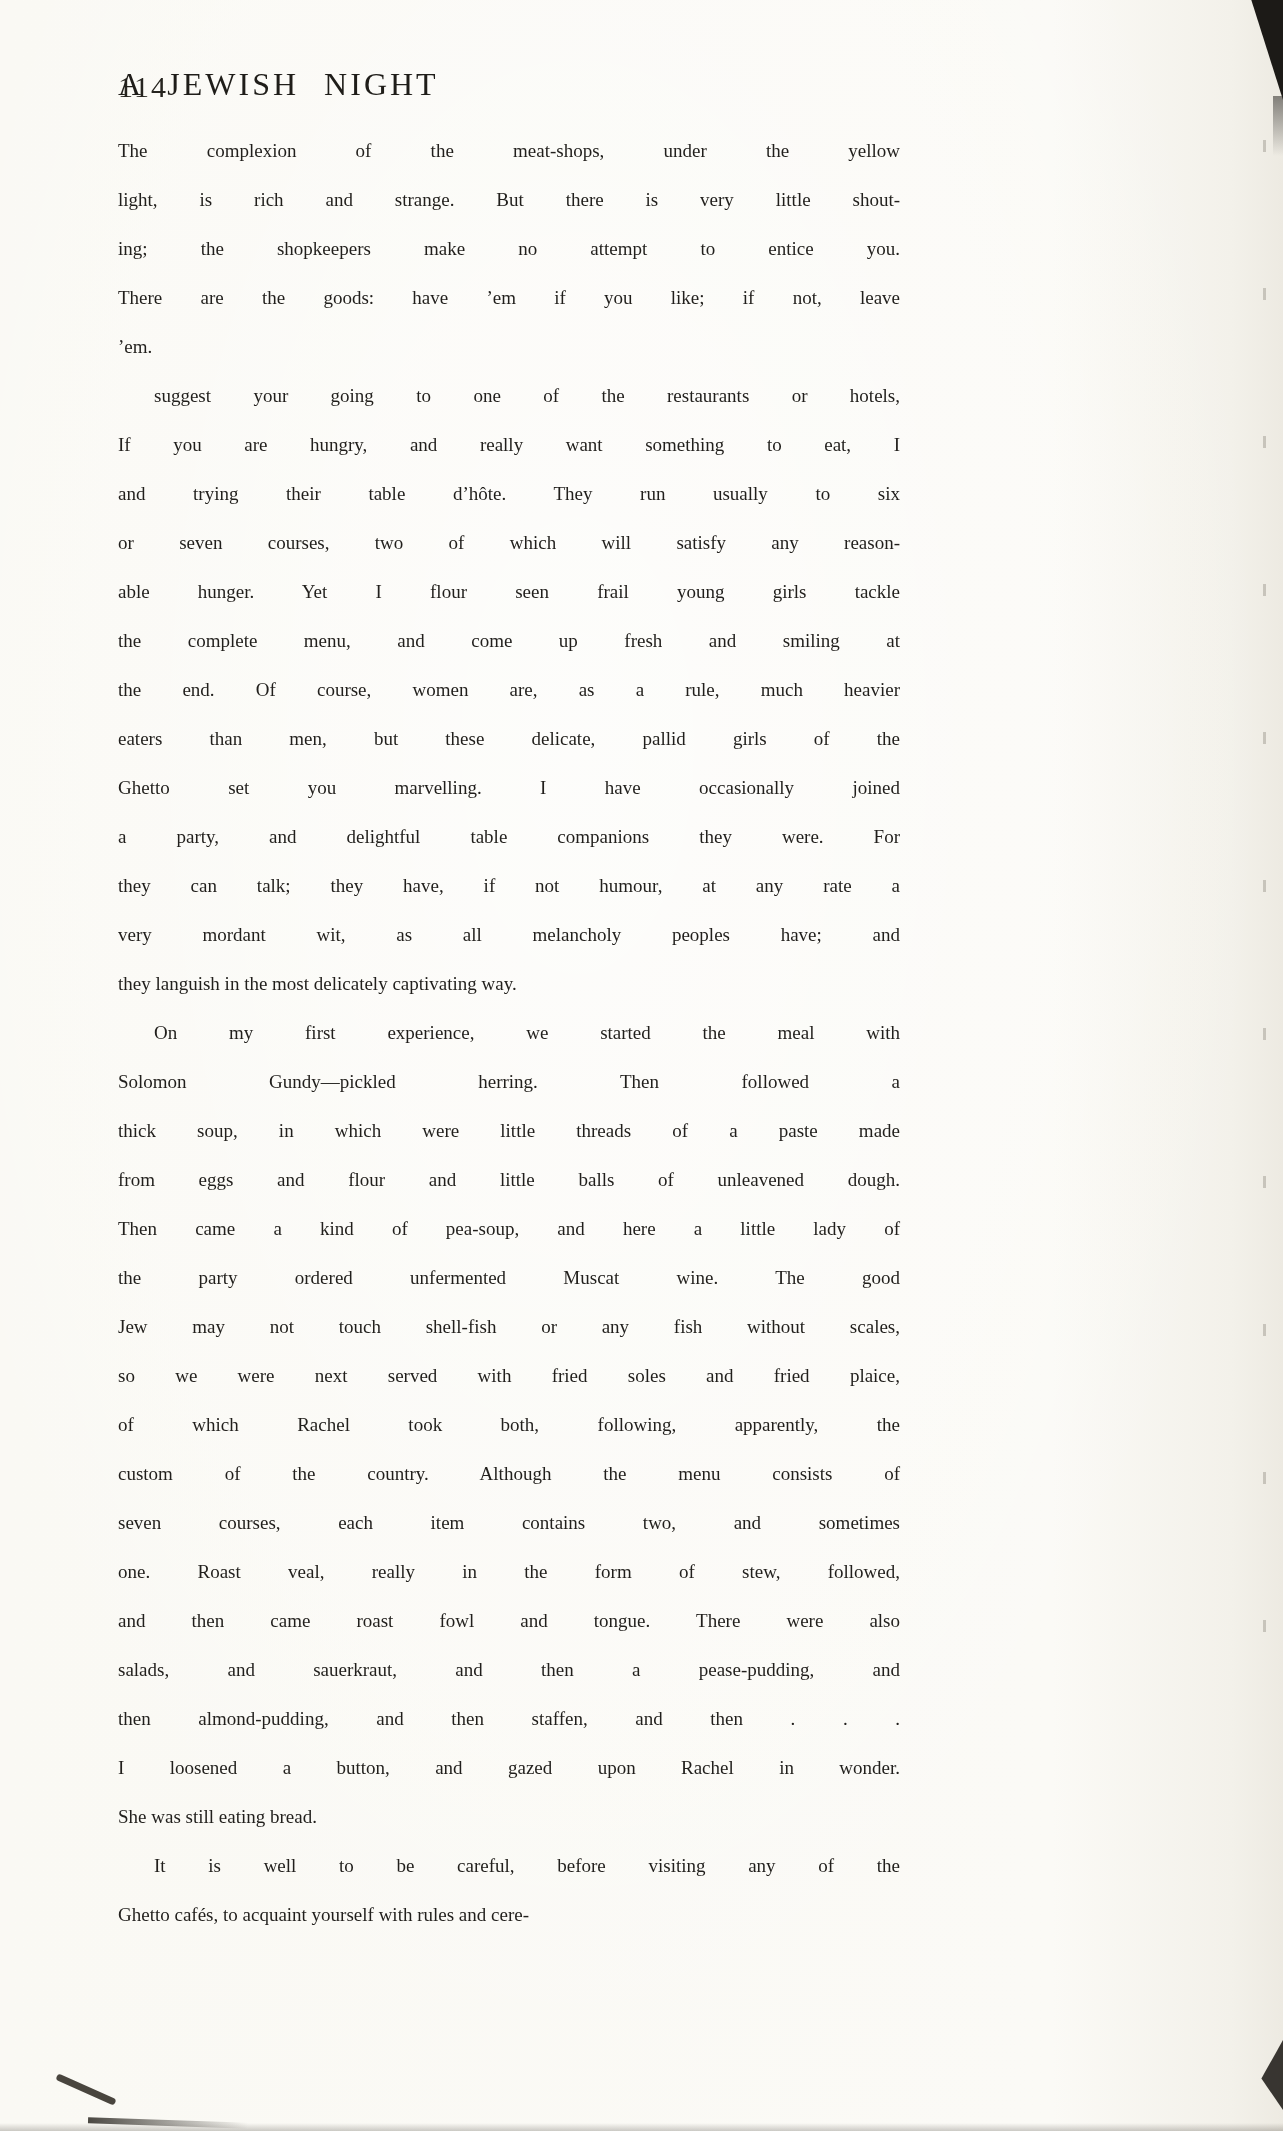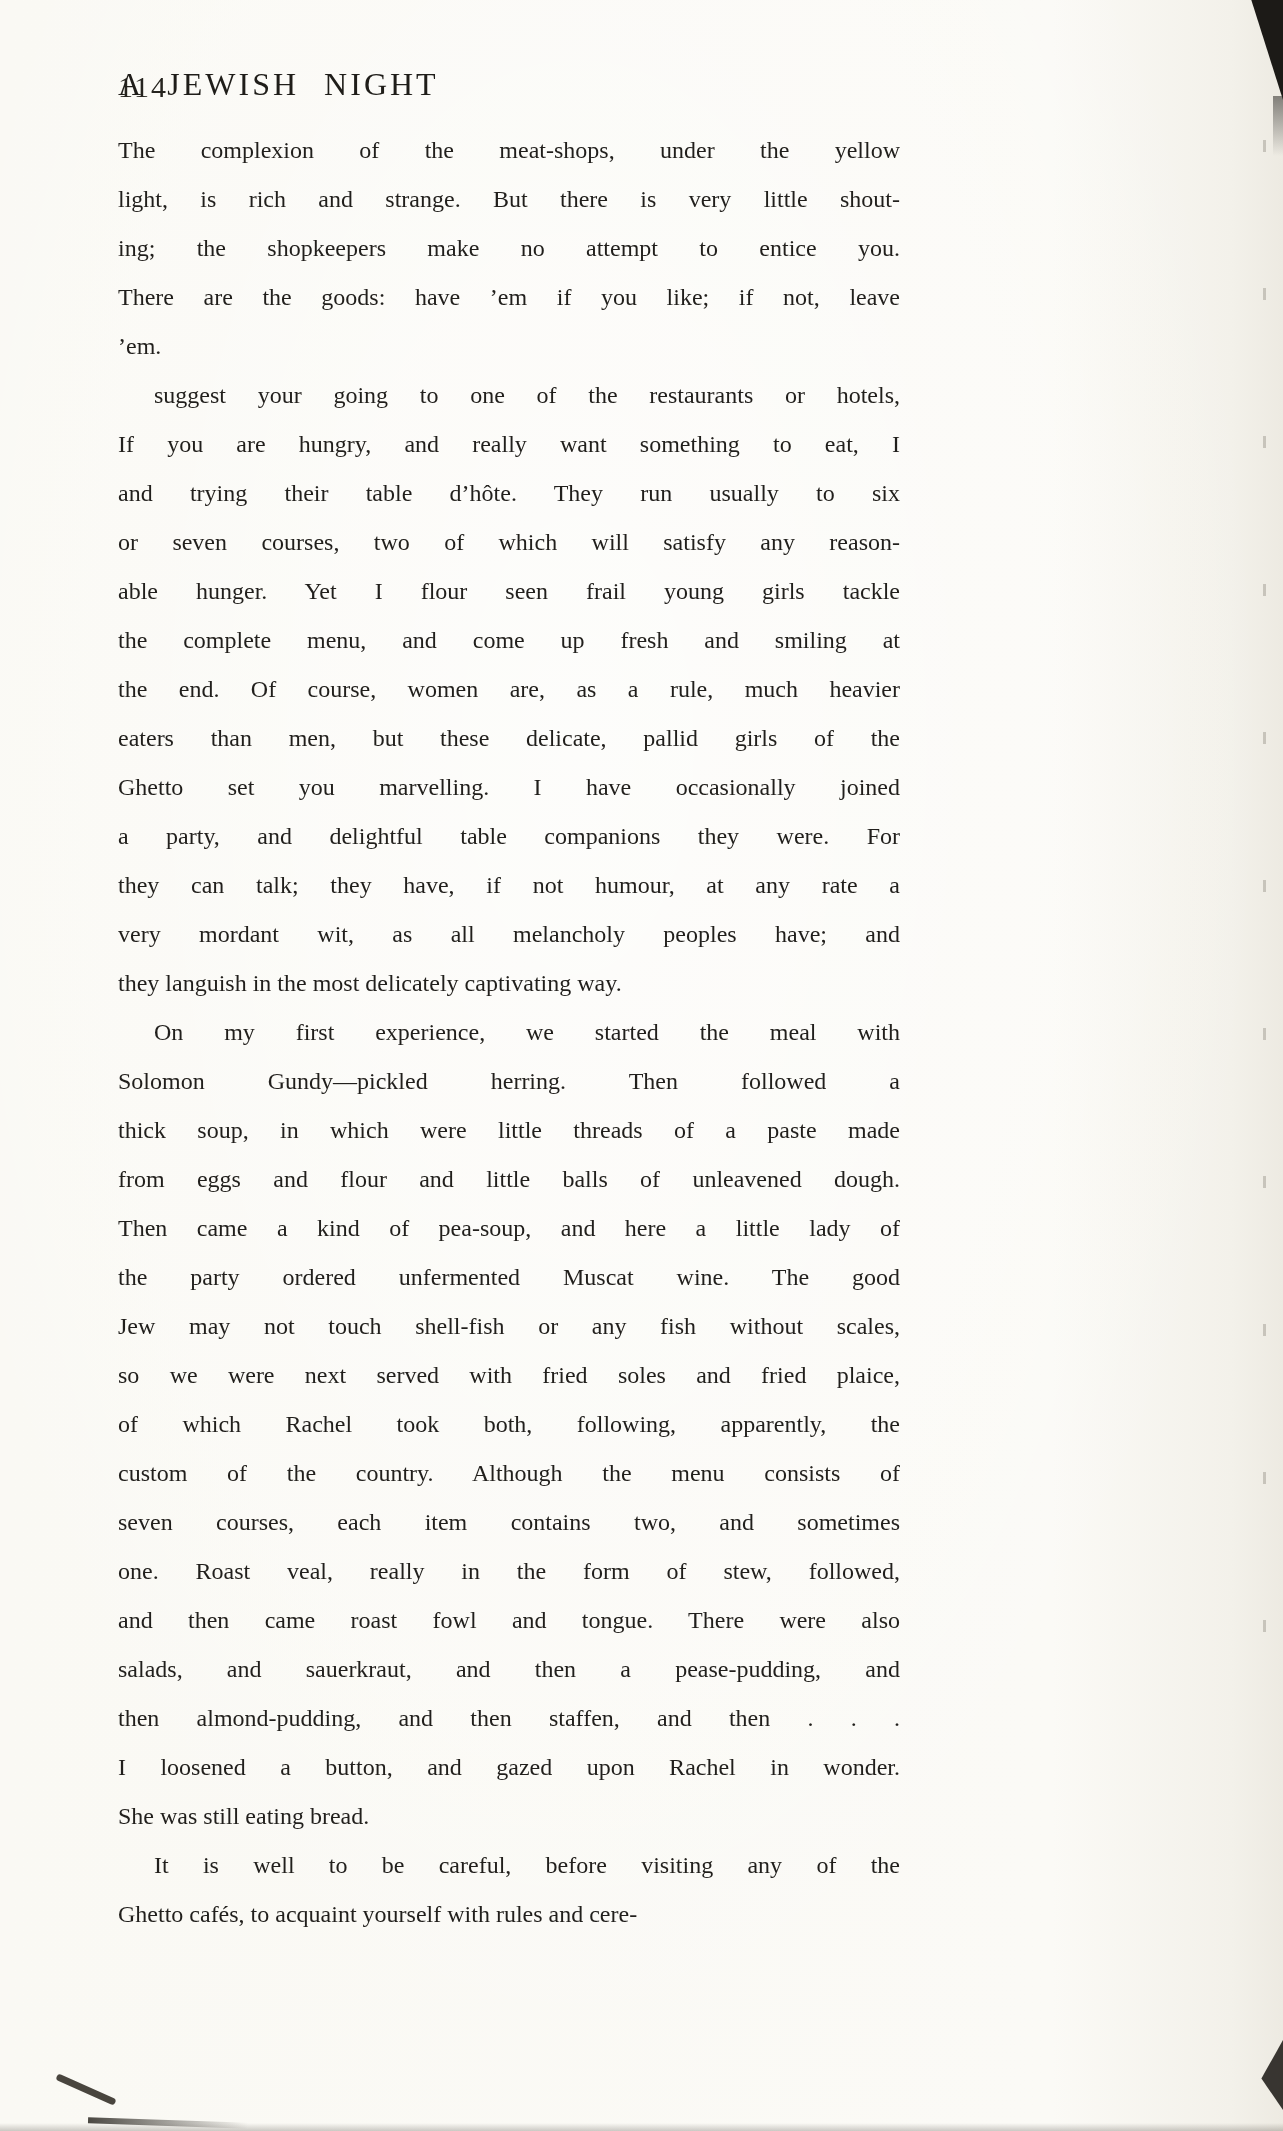--- a/index.html
+++ b/index.html
@@ -53,21 +53,21 @@
   .text-block {
     position: absolute;
     left: 118px;
     top: 126px;
     width: 782px;
   }
   .paragraph { margin: 0; padding: 0; }
   .line {
     height: 49px;
     line-height: 49px;
-    font-size: 24px;
+    font-size: 19px;
     text-align: justify;
     text-align-last: justify;
     white-space: nowrap;
     color: #211f1c;
   }
   .line.last {
     text-align-last: left;
   }
   .paragraph.indent .line:first-child {
     text-indent: 36px;

